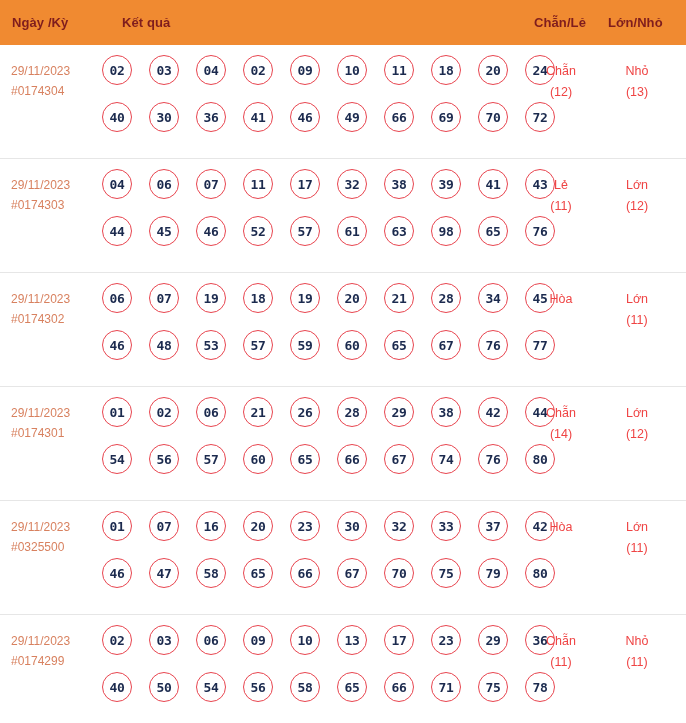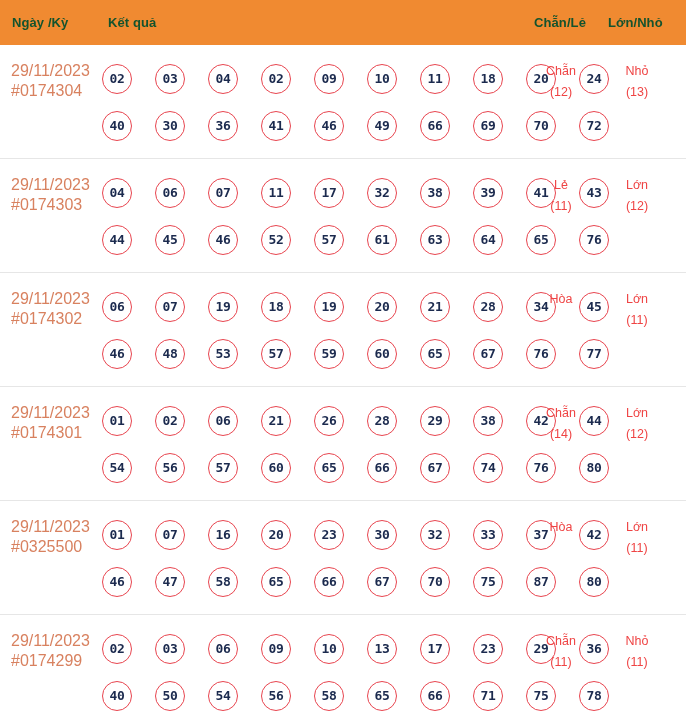--- a/index.html
+++ b/index.html
@@ -20,63 +20,63 @@
 
   
   .table-header {
     height: 45px;
     background: #f08a31;
     display: flex;
     align-items: center;
     position: relative;
   }
   .th {
-    color: #14532d;
+    color: #7f1d1d;
     font-size: 13px;
     font-weight: bold;
     letter-spacing: 0.1px;
     white-space: nowrap;
   }
   .th-date     { position: absolute; left: 12px; }
-  .th-result   { position: absolute; left: 108px; }
+  .th-result   { position: absolute; left: 122px; }
   .th-parity   { position: absolute; left: 534px; }
   .th-size     { position: absolute; left: 608px; }
 
   
   .result-row {
     position: relative;
     height: 114px;
     border-bottom: 1px solid #e6e6e6;
     background: #ffffff;
   }
   .result-row:last-child { border-bottom: none; }
 
   .date-cell {
     position: absolute;
     left: 11px;
     top: 16px;
     width: 88px;
     color: #d8815f;
-    font-size: 16px;
+    font-size: 12px;
     line-height: 20px;
   }
   .date-cell .date-value { display: block; white-space: nowrap; }
   .date-cell .draw-id    { display: block; white-space: nowrap; }
 
   .balls-cell {
     position: absolute;
     left: 102px;
     top: 10px;
     width: 420px;
   }
   .ball-line {
     display: flex;
-    gap: 23px;
+    gap: 17px;
     height: 47px;
-    align-items: center;
+    align-items: flex-start;
   }
   .ball {
     width: 30px;
     height: 30px;
     min-width: 30px;
     border: 1.3px solid #e8454f;
     border-radius: 50%;
     display: flex;
     align-items: center;
     justify-content: center;
@@ -174,21 +174,21 @@
             <span class="ball">43</span>
           </div>
           <div class="ball-line">
             <span class="ball">44</span>
             <span class="ball">45</span>
             <span class="ball">46</span>
             <span class="ball">52</span>
             <span class="ball">57</span>
             <span class="ball">61</span>
             <span class="ball">63</span>
-            <span class="ball">64</span>
+            <span class="ball">98</span>
             <span class="ball">65</span>
             <span class="ball">76</span>
           </div>
         </div>
         <div class="parity-cell">
           <span class="value">Lẻ</span>
           <span class="count">(11)</span>
         </div>
         <div class="size-cell">
           <span class="value">Lớn</span>
@@ -295,21 +295,21 @@
           </div>
           <div class="ball-line">
             <span class="ball">46</span>
             <span class="ball">47</span>
             <span class="ball">58</span>
             <span class="ball">65</span>
             <span class="ball">66</span>
             <span class="ball">67</span>
             <span class="ball">70</span>
             <span class="ball">75</span>
-            <span class="ball">87</span>
+            <span class="ball">79</span>
             <span class="ball">80</span>
           </div>
         </div>
         <div class="parity-cell">
           <span class="value">Hòa</span>
           <span class="count"></span>
         </div>
         <div class="size-cell">
           <span class="value">Lớn</span>
           <span class="count">(11)</span>

